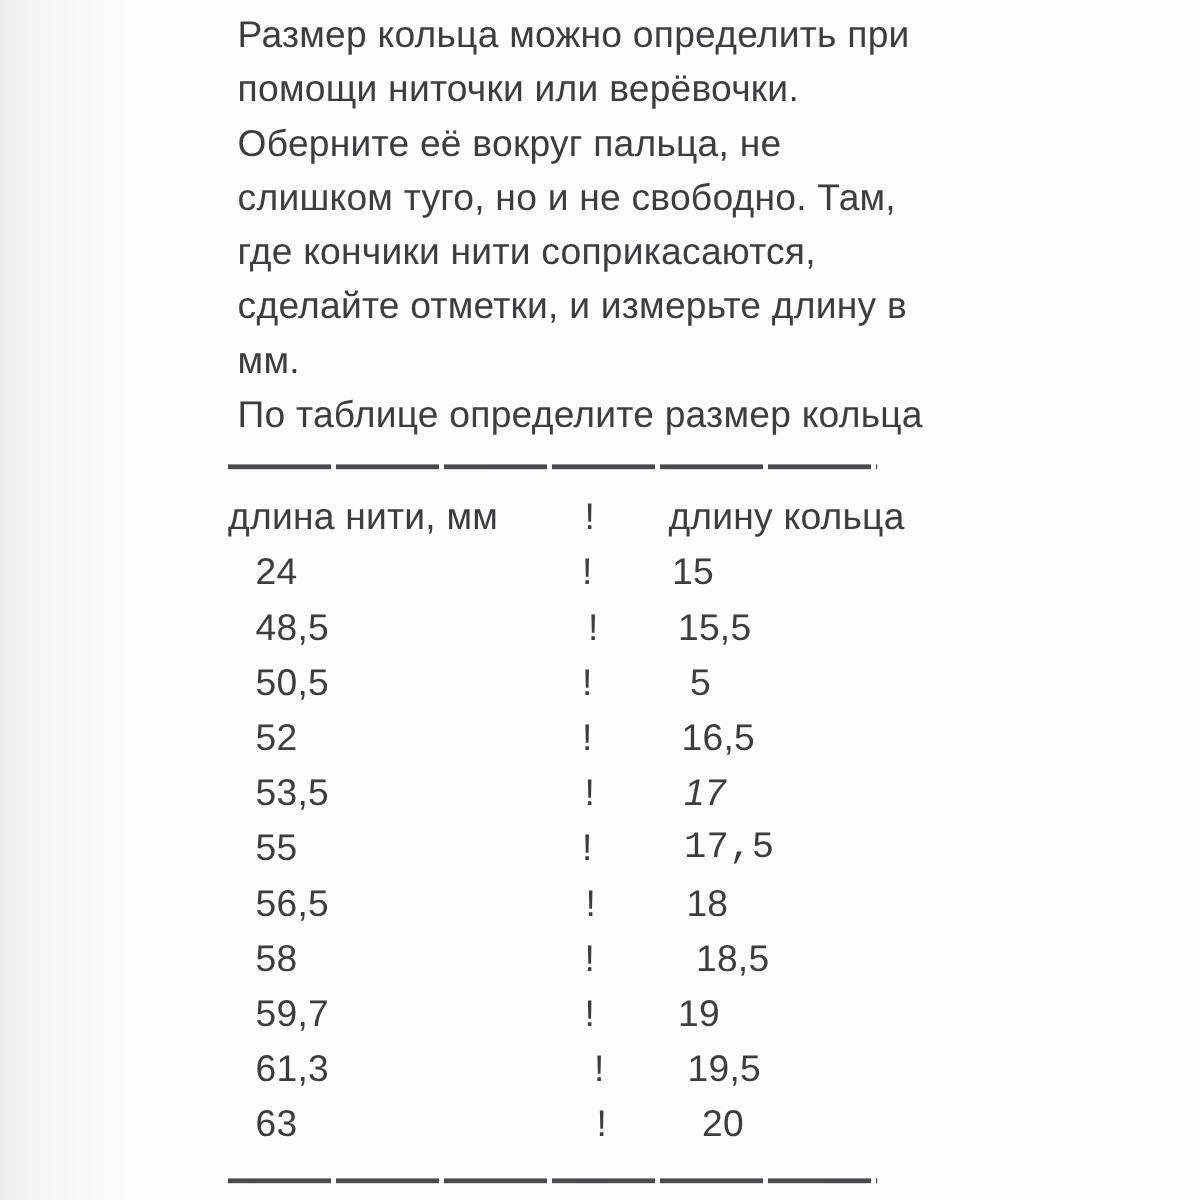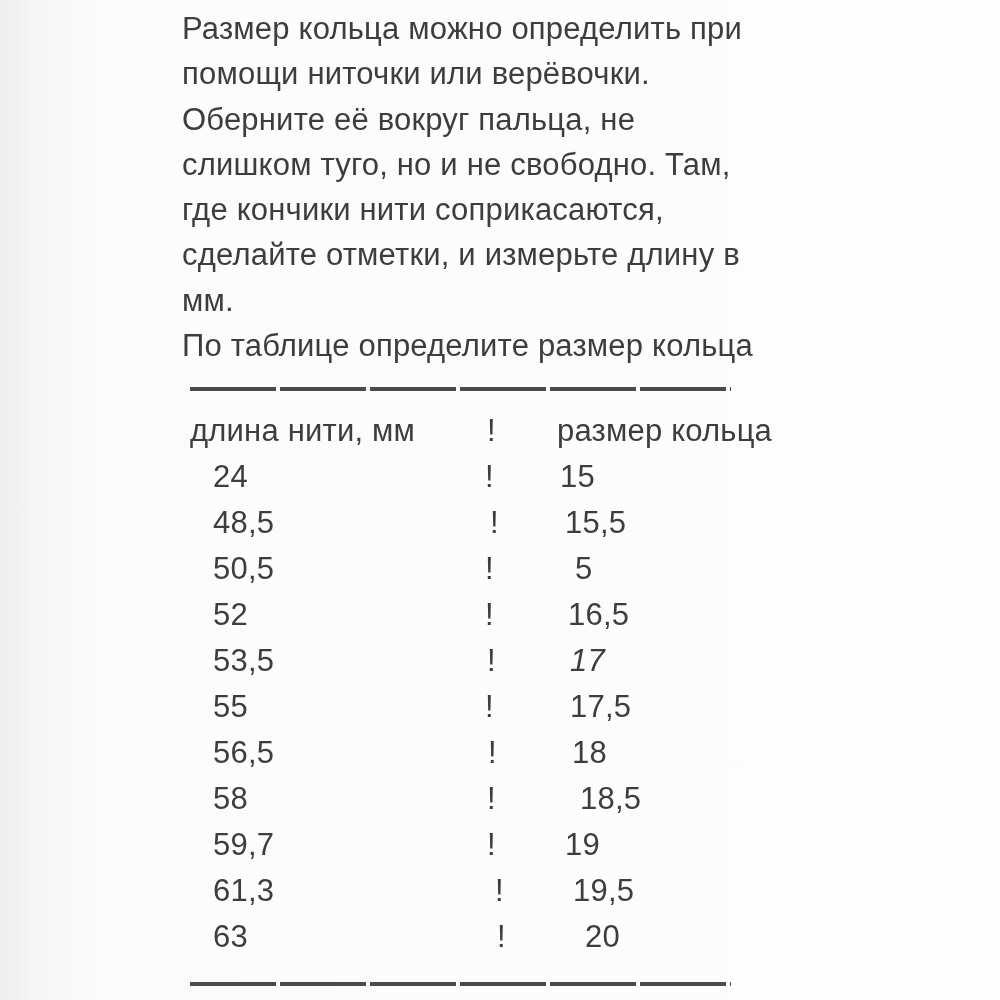--- a/index.html
+++ b/index.html
@@ -13,21 +13,21 @@
     overflow: hidden;
     background:
       linear-gradient(90deg, #ededee 0px, #f6f6f7 35px, #fcfcfd 110px, #fdfdfd 100%);
     font-family: "Liberation Sans", "DejaVu Sans", sans-serif;
     color: #3d3d3f;
   }
 
   
   .intro {
     position: absolute;
-    left: 182px;
+    left: 198px;
     top: 6px;
     font-size: 31px;
     line-height: 45.3px;
     letter-spacing: 0.2px;
     font-weight: 400;
   }
   .intro .line { white-space: nowrap; }
 
   
   .divider {
@@ -63,21 +63,21 @@
   .trow.header .c1 { padding-left: 0; }
   .trow.header .c2 { text-indent: 2px; }
   .trow.header .c3 { padding-left: 0; }
 
   
   .trow:nth-child(2)  .c2 { text-indent: 0px;  } .trow:nth-child(2)  .c3 { padding-left: 3px;  }
   .trow:nth-child(3)  .c2 { text-indent: 5px;  } .trow:nth-child(3)  .c3 { padding-left: 8px;  }
   .trow:nth-child(4)  .c2 { text-indent: 0px;  } .trow:nth-child(4)  .c3 { padding-left: 18px; }
   .trow:nth-child(5)  .c2 { text-indent: 0px;  } .trow:nth-child(5)  .c3 { padding-left: 11px; }
   .trow:nth-child(6)  .c2 { text-indent: 2px;  } .trow:nth-child(6)  .c3 { padding-left: 13px; font-style: italic; }
-  .trow:nth-child(7)  .c2 { text-indent: 0px;  } .trow:nth-child(7)  .c3 { padding-left: 13px; }
+  .trow:nth-child(7)  .c2 { text-indent: 0px;  } .trow:nth-child(7)  .c3 { padding-left: 13px; font-family: Liberation Mono, monospace; }
   .trow:nth-child(8)  .c2 { text-indent: 3px;  } .trow:nth-child(8)  .c3 { padding-left: 15px; }
   .trow:nth-child(9)  .c2 { text-indent: 2px;  } .trow:nth-child(9)  .c3 { padding-left: 23px; }
   .trow:nth-child(10) .c2 { text-indent: 2px;  } .trow:nth-child(10) .c3 { padding-left: 8px;  }
   .trow:nth-child(11) .c2 { text-indent: 10px; } .trow:nth-child(11) .c3 { padding-left: 16px; }
   .trow:nth-child(12) .c2 { text-indent: 12px; } .trow:nth-child(12) .c3 { padding-left: 28px; }
 </style>
 </head>
 <body>
 
 <div class="intro">
@@ -90,21 +90,21 @@
   <div class="line">мм.</div>
   <div class="line">По таблице определите размер кольца</div>
 </div>
 
 <div class="divider divider-top"></div>
 
 <div class="ring-table">
   <div class="trow header">
     <span class="c1">длина нити, мм</span>
     <span class="c2">!</span>
-    <span class="c3">размер кольца</span>
+    <span class="c3">длину кольца</span>
   </div>
 
   <div class="trow">
     <span class="c1">24</span>
     <span class="c2">!</span>
     <span class="c3">15</span>
   </div>
   <div class="trow">
     <span class="c1">48,5</span>
     <span class="c2">!</span>

